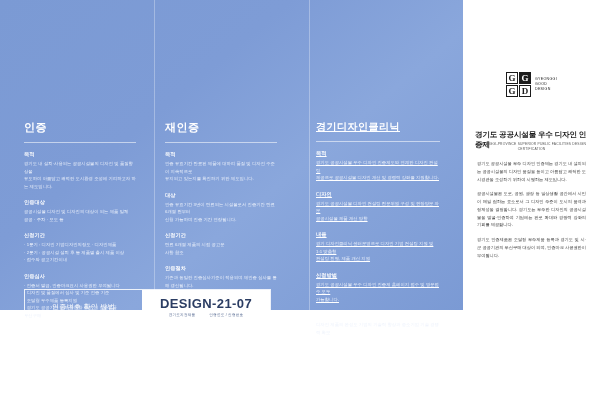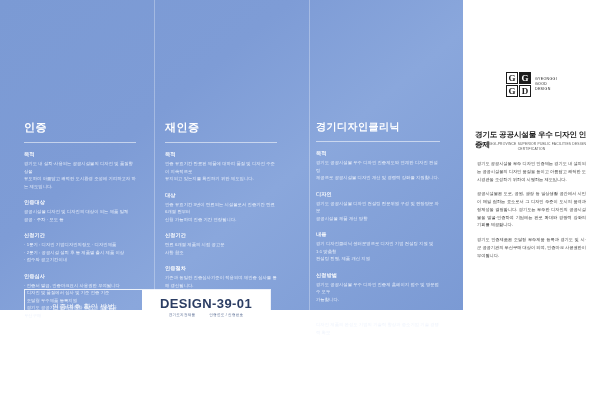--- a/index.html
+++ b/index.html
@@ -39,21 +39,21 @@
   }
 
   
   .col{
     position:absolute;
     top:120px;
     color:#ffffff;
   }
   .col1{left:24px;width:112px;}
   .col2{left:165px;width:112px;}
-  .col3{left:316px;width:124px;}
+  .col3{left:316px;width:124px;text-decoration:underline;}
 
   .col-title{
     font-size:11px;
     font-weight:bold;
     letter-spacing:0.5px;
     margin-bottom:7px;
     color:#ffffff;
   }
   .col3 .col-title{font-size:10px;}
 
@@ -321,21 +321,21 @@
         <div class="block-h">인증효과</div>
         <div class="block-b">
           <span class="li">디자인 제품의 완성도 기업의 기술력 향상과 중소기업 기술 경쟁력 확보</span>
         </div>
       </div>
     </div>
 
     <div class="cert-bar">
       <div class="cert-left">인증번호 확인 방법</div>
       <div class="cert-right">
-        <div class="cert-code">DESIGN-39-01</div>
+        <div class="cert-code">DESIGN-21-07</div>
         <div class="cert-sub">
           <span>경기도지정제품</span>
           <span>인증연도 / 인증번호</span>
         </div>
       </div>
     </div>
   </div>
 
   <div class="white-panel">
 

